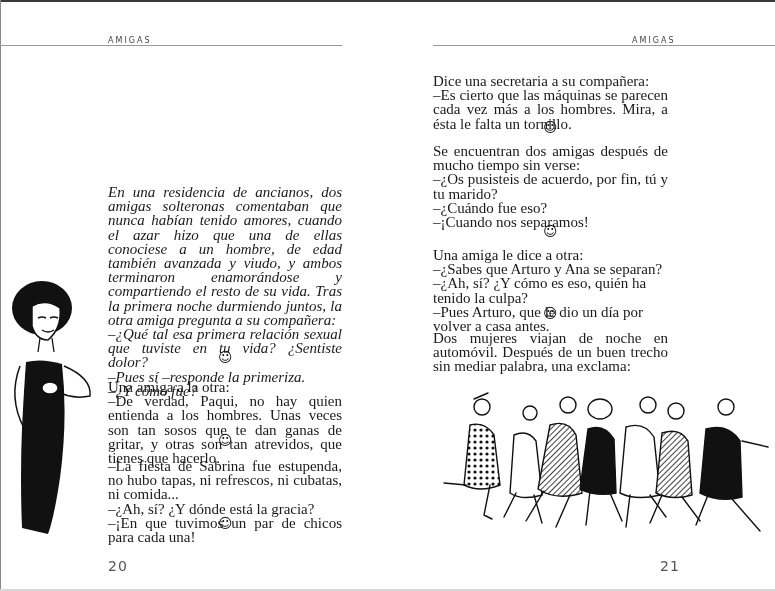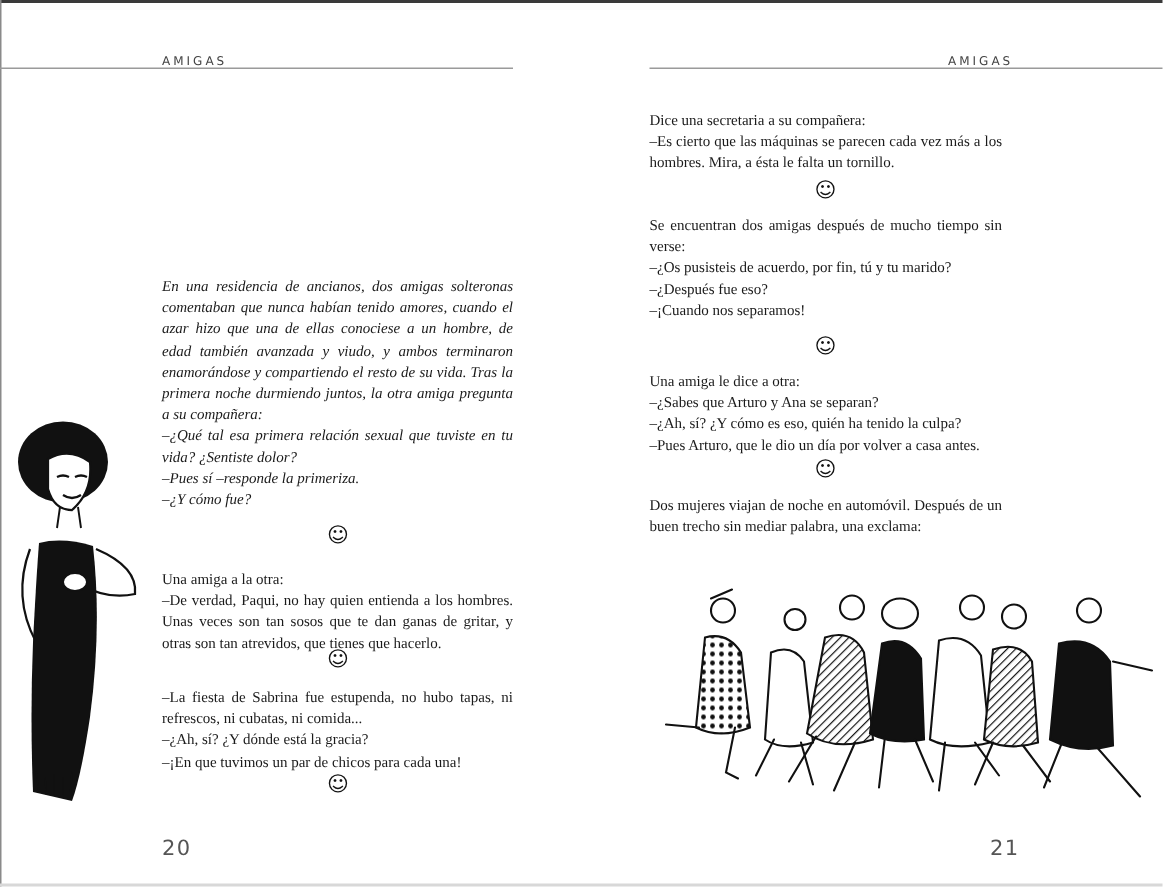--- a/index.html
+++ b/index.html
@@ -8,21 +8,21 @@
     background:#ffffff;
     font-family:"Liberation Serif","DejaVu Serif",serif;
     color:#1a1a1a;
   }
   .topbar { position:absolute; left:0; top:0; width:775px; height:2px; background:#3a3a3a; }
   .leftedge { position:absolute; left:0; top:0; width:1px; height:591px; background:#8a8a8a; }
   .bottombar { position:absolute; left:0; bottom:0; width:775px; height:2px; background:#d8d8d8; }
 
   .running-head { position:absolute; top:36px; font-family:"DejaVu Sans",sans-serif; font-size:8px; letter-spacing:2px; color:#444; }
   .head-rule { position:absolute; top:45px; height:1px; background:#9a9a9a; }
-  .text-block { position:absolute; font-size:10px; line-height:14.2px; }
+  .text-block { position:absolute; font-size:15px; line-height:14.2px; }
   .text-block p { margin:0; }
   .justify { text-align:justify; }
   .smiley { position:absolute; font-family:"DejaVu Sans",sans-serif; font-size:14px; line-height:14px; color:#111; }
 
   .folio { position:absolute; top:558px; font-family:"DejaVu Sans",sans-serif; font-size:14px; color:#555; letter-spacing:1px; }
 </style>
 </head>
 <body>
 
 <div class="topbar"></div>
@@ -83,21 +83,21 @@
 
   <div class="text-block justify" style="left:433px; top:74px; width:235px;">
     <p>Dice una secretaria a su compañera:</p>
     <p>–Es cierto que las máquinas se parecen cada vez más a los hombres. Mira, a ésta le falta un tornillo.</p>
   </div>
   <div class="smiley" style="left:543px; top:120px;">☺</div>
 
   <div class="text-block justify" style="left:433px; top:144px; width:235px;">
     <p>Se encuentran dos amigas después de mucho tiempo sin verse:</p>
     <p>–¿Os pusisteis de acuerdo, por fin, tú y tu marido?</p>
-    <p>–¿Después fue eso?</p>
+    <p>–¿Cuándo fue eso?</p>
     <p>–¡Cuando nos separamos!</p>
   </div>
   <div class="smiley" style="left:543px; top:224px;">☺</div>
 
   <div class="text-block" style="left:433px; top:248px; width:245px;">
     <p>Una amiga le dice a otra:</p>
     <p>–¿Sabes que Arturo y Ana se separan?</p>
     <p>–¿Ah, sí? ¿Y cómo es eso, quién ha tenido la culpa?</p>
     <p>–Pues Arturo, que le dio un día por volver a casa antes.</p>
   </div>

